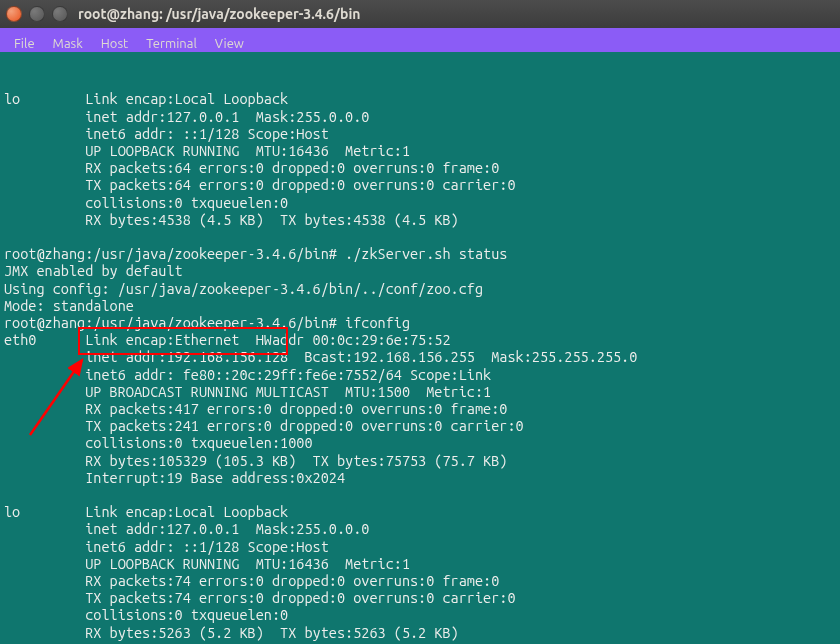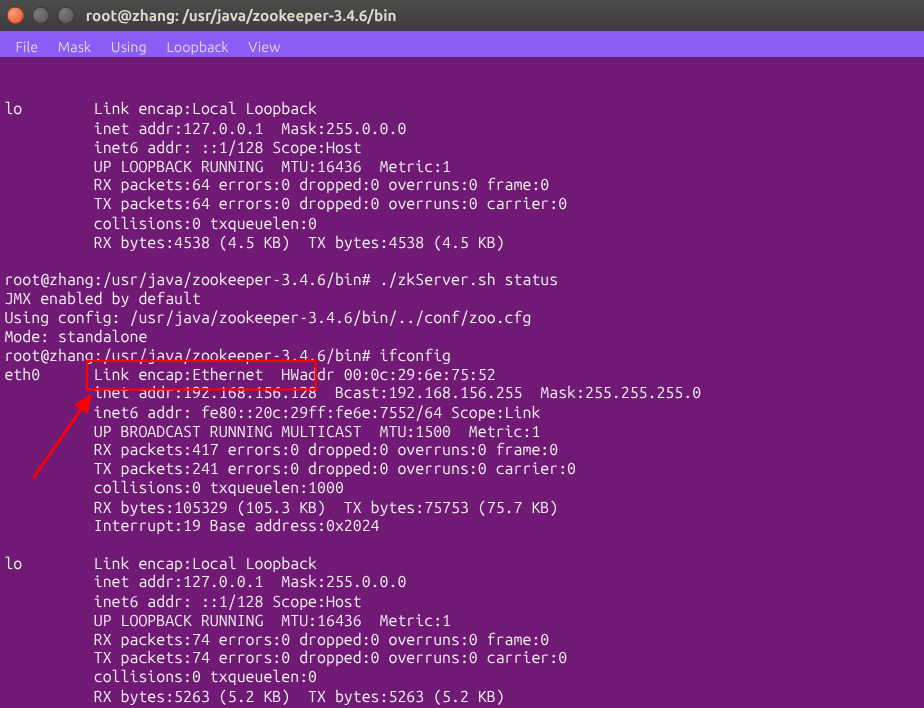--- a/index.html
+++ b/index.html
@@ -49,21 +49,21 @@
       padding: 0 6px;
       gap: 2px;
     }
     .menu-item {
       color: #dfdbd2;
       font-size: 13px;
       padding: 2px 8px;
       cursor: pointer;
     }
     .terminal {
-      background: #701a75;
+      background: #0f766e;
       color: #eeeeec;
       font-family: "Ubuntu Mono", "DejaVu Sans Mono", "Liberation Mono", monospace;
       font-size: 14.5px;
       line-height: 17.2px;
       padding: 4px 4px;
       white-space: pre;
       height: calc(644px - 52px);
       overflow: hidden;
       position: relative;
     }
@@ -94,22 +94,22 @@
     <span class="btn-circle btn-close"></span>
     <span class="btn-circle btn-min"></span>
     <span class="btn-circle btn-max"></span>
   </div>
   <span class="title-text">root@zhang: /usr/java/zookeeper-3.4.6/bin</span>
 </div>
 
 <div class="menubar">
   <span class="menu-item">File</span>
   <span class="menu-item">Mask</span>
-  <span class="menu-item">Using</span>
-  <span class="menu-item">Loopback</span>
+  <span class="menu-item">Host</span>
+  <span class="menu-item">Terminal</span>
   <span class="menu-item">View</span>
 </div>
 
 <div class="terminal" id="terminal">
 <div class="term-line"></div><div class="term-line">lo        Link encap:Local Loopback  </div><div class="term-line">          inet addr:127.0.0.1  Mask:255.0.0.0</div><div class="term-line">          inet6 addr: ::1/128 Scope:Host</div><div class="term-line">          UP LOOPBACK RUNNING  MTU:16436  Metric:1</div><div class="term-line">          RX packets:64 errors:0 dropped:0 overruns:0 frame:0</div><div class="term-line">          TX packets:64 errors:0 dropped:0 overruns:0 carrier:0</div><div class="term-line">          collisions:0 txqueuelen:0 </div><div class="term-line">          RX bytes:4538 (4.5 KB)  TX bytes:4538 (4.5 KB)</div><div class="term-line"></div><div class="term-line">root@zhang:/usr/java/zookeeper-3.4.6/bin# ./zkServer.sh status</div><div class="term-line">JMX enabled by default</div><div class="term-line">Using config: /usr/java/zookeeper-3.4.6/bin/../conf/zoo.cfg</div><div class="term-line">Mode: standalone</div><div class="term-line">root@zhang:/usr/java/zookeeper-3.4.6/bin# ifconfig</div><div class="term-line">eth0      Link encap:Ethernet  HWaddr 00:0c:29:6e:75:52  </div><div class="term-line">          inet addr:192.168.156.128  Bcast:192.168.156.255  Mask:255.255.255.0</div><div class="term-line">          inet6 addr: fe80::20c:29ff:fe6e:7552/64 Scope:Link</div><div class="term-line">          UP BROADCAST RUNNING MULTICAST  MTU:1500  Metric:1</div><div class="term-line">          RX packets:417 errors:0 dropped:0 overruns:0 frame:0</div><div class="term-line">          TX packets:241 errors:0 dropped:0 overruns:0 carrier:0</div><div class="term-line">          collisions:0 txqueuelen:1000 </div><div class="term-line">          RX bytes:105329 (105.3 KB)  TX bytes:75753 (75.7 KB)</div><div class="term-line">          Interrupt:19 Base address:0x2024 </div><div class="term-line"></div><div class="term-line">lo        Link encap:Local Loopback  </div><div class="term-line">          inet addr:127.0.0.1  Mask:255.0.0.0</div><div class="term-line">          inet6 addr: ::1/128 Scope:Host</div><div class="term-line">          UP LOOPBACK RUNNING  MTU:16436  Metric:1</div><div class="term-line">          RX packets:74 errors:0 dropped:0 overruns:0 frame:0</div><div class="term-line">          TX packets:74 errors:0 dropped:0 overruns:0 carrier:0</div><div class="term-line">          collisions:0 txqueuelen:0 </div><div class="term-line">          RX bytes:5263 (5.2 KB)  TX bytes:5263 (5.2 KB)</div><div class="term-line"></div></div>
 
 <div class="highlight-box" style="top:327px;left:78px;width:210px;height:28px;"></div>
 
 <svg class="arrow-svg" width="840" height="644" style="top:0;left:0;">
   <defs>

